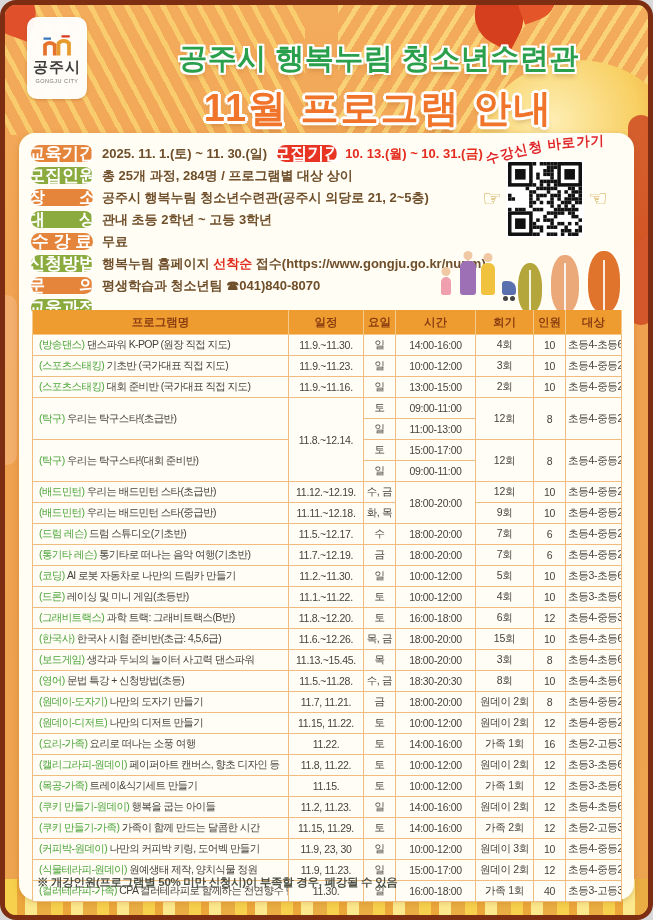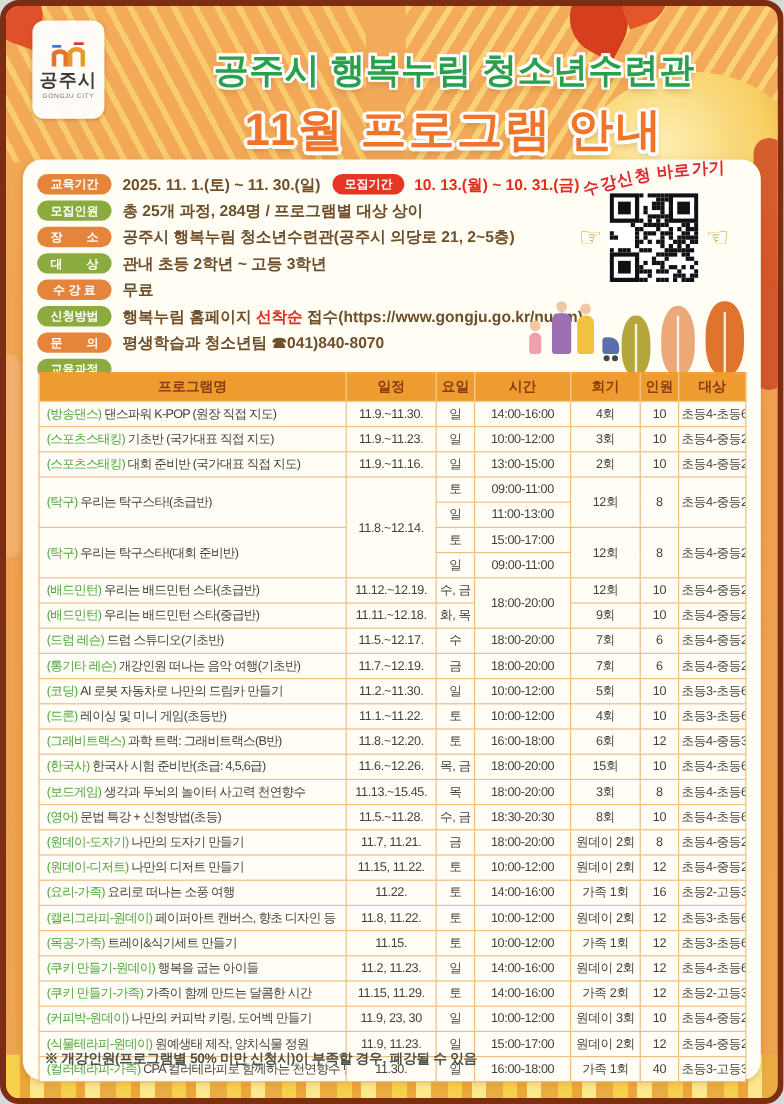--- a/index.html
+++ b/index.html
@@ -30,21 +30,21 @@
   .titles{position:absolute;left:120px;right:16px;top:22px;text-align:center;}
   .t1{font-size:29px;font-weight:bold;color:#2ba04c;letter-spacing:.5px;
     text-shadow:-2px -2px 0 #fff,2px -2px 0 #fff,-2px 2px 0 #fff,2px 2px 0 #fff,0 -2px 0 #fff,0 2px 0 #fff,-2px 0 0 #fff,2px 0 0 #fff,0 4px 5px rgba(130,60,0,.35);margin-top:12px;}
   .t2{margin-top:4px;font-size:38px;font-weight:bold;color:#f0742a;letter-spacing:2px;
     text-shadow:-2px -2px 0 #fff,2px -2px 0 #fff,-2px 2px 0 #fff,2px 2px 0 #fff,0 -3px 0 #fff,0 3px 0 #fff,-3px 0 0 #fff,3px 0 0 #fff,0 4px 5px rgba(130,60,0,.35);}
   
   .card{position:absolute;left:14px;top:128px;width:615px;height:767px;background:#fffdf4;border-radius:16px;box-shadow:0 2px 6px rgba(150,80,10,.25);}
   
   .info{position:absolute;left:12px;top:10px;width:470px;}
   .irow{display:flex;align-items:center;height:21px;margin-bottom:1px;}
-  .pill{flex:0 0 auto;width:62px;height:17px;border-radius:9px;color:#fff;font-size:10px;font-weight:bold;
+  .pill{flex:0 0 auto;width:62px;height:17px;border-radius:9px;color:#fff;font-size:17px;font-weight:bold;
     display:flex;align-items:center;justify-content:center;white-space:pre;letter-spacing:0;}
   .pill.o{background:#e5853c;}
   .pill.g{background:#8bab3e;text-align:center;}
   .pill.r{background:#e73423;width:60px;margin-left:10px;}
   .itext{margin-left:9px;font-size:13px;font-weight:bold;color:#6f4e2a;white-space:nowrap;}
   .itext .red,.red{color:#e42c1e;}
   .itext.reddate{margin-left:8px;color:#e42c1e;text-align:right;}
   
   .qrblock{position:absolute;right:10px;top:6px;width:158px;text-align:center;}
   .qr-label{display:inline-block;transform:rotate(-9deg);font-size:13.5px;font-weight:bold;color:#e0262a;letter-spacing:1px;white-space:nowrap;}
@@ -418,21 +418,21 @@
             <tr>
               <td class="prog"><span class="pfx">(드럼 레슨)</span><span> 드럼 스튜디오(기초반)</span></td>
               <td>11.5.~12.17.</td>
               <td>수</td>
               <td>18:00-20:00</td>
               <td>7회</td>
               <td>6</td>
               <td>초등4-중등2</td>
             </tr>
             <tr>
-              <td class="prog"><span class="pfx">(통기타 레슨)</span><span> 개강인원 떠나는 음악 여행(기초반)</span></td>
+              <td class="prog"><span class="pfx">(통기타 레슨)</span><span> 통기타로 떠나는 음악 여행(기초반)</span></td>
               <td>11.7.~12.19.</td>
               <td>금</td>
               <td>18:00-20:00</td>
               <td>7회</td>
               <td>6</td>
               <td>초등4-중등2</td>
             </tr>
             <tr>
               <td class="prog"><span class="pfx">(코딩)</span><span> AI 로봇 자동차로 나만의 드림카 만들기</span></td>
               <td>11.2.~11.30.</td>
@@ -463,21 +463,21 @@
             <tr>
               <td class="prog"><span class="pfx">(한국사)</span><span> 한국사 시험 준비반(초급: 4,5,6급)</span></td>
               <td>11.6.~12.26.</td>
               <td>목, 금</td>
               <td>18:00-20:00</td>
               <td>15회</td>
               <td>10</td>
               <td>초등4-초등6</td>
             </tr>
             <tr>
-              <td class="prog"><span class="pfx">(보드게임)</span><span> 생각과 두뇌의 놀이터 사고력 천연향수</span></td>
+              <td class="prog"><span class="pfx">(보드게임)</span><span> 생각과 두뇌의 놀이터 사고력 댄스파워</span></td>
               <td>11.13.~15.45.</td>
               <td>목</td>
               <td>18:00-20:00</td>
               <td>3회</td>
               <td>8</td>
               <td>초등4-초등6</td>
             </tr>
             <tr>
               <td class="prog"><span class="pfx">(영어)</span><span> 문법 특강 + 신청방법(초등)</span></td>
               <td>11.5.~11.28.</td>

